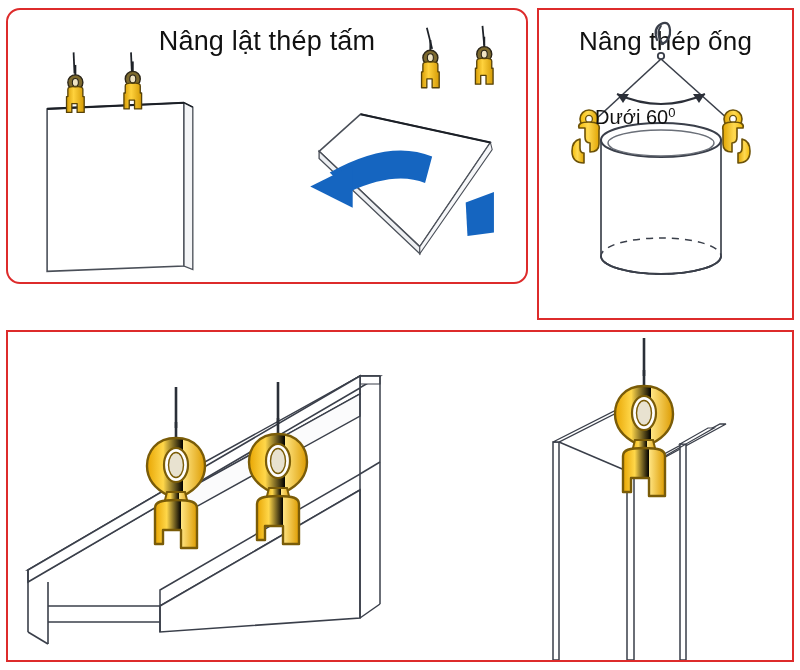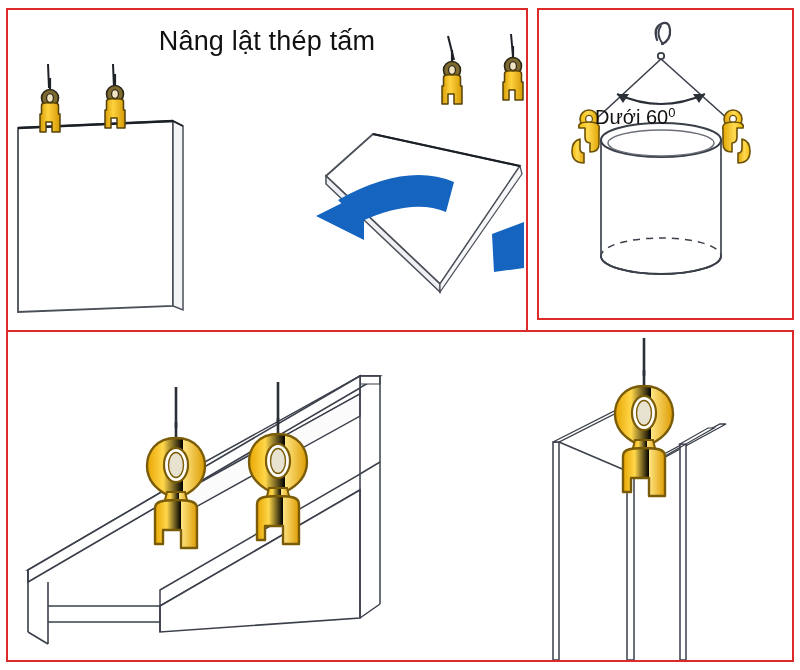--- a/index.html
+++ b/index.html
@@ -23,21 +23,21 @@
   }
 
   .panel {
     position: absolute;
     border: 2px solid #dd2b2b;
     background: transparent;
     box-sizing: border-box;
   }
 
   
-  #panel-plate-flip  { left: 6px;   top: 8px;   width: 522px; height: 324px; }
+  #panel-plate-flip  { left: 6px;   top: 8px;   width: 522px; height: 276px; border-radius: 14px; }
   #panel-pipe-lift   { left: 537px; top: 8px;   width: 257px; height: 312px; }
   #panel-beam-lift   { left: 6px;   top: 330px; width: 788px; height: 332px; }
 
   .panel-title {
     position: absolute;
     left: 0;
     width: 100%;
     text-align: center;
     font-size: 27px;
     color: #111111;
@@ -132,20 +132,21 @@
         <polygon points="356,176 356,224 308,200" fill="#1565c0"></polygon>
       </g>
 
       <g>
         <polygon points="484,218 516,206 516,252 486,256" fill="#1565c0"></polygon>
       </g>
     </svg>
   </div>
 
   <div class="panel" id="panel-pipe-lift">
+    <div class="panel-title">Nâng thép ống</div>
 
     <svg class="art" viewBox="0 0 253 308">
       <defs>
         <linearGradient id="pipeClampGrad" x1="0" y1="0" x2="1" y2="0">
           <stop offset="0%" stop-color="#f3bb08"></stop>
           <stop offset="45%" stop-color="#ffda52"></stop>
           <stop offset="100%" stop-color="#e0a403"></stop>
         </linearGradient>
       </defs>
 

